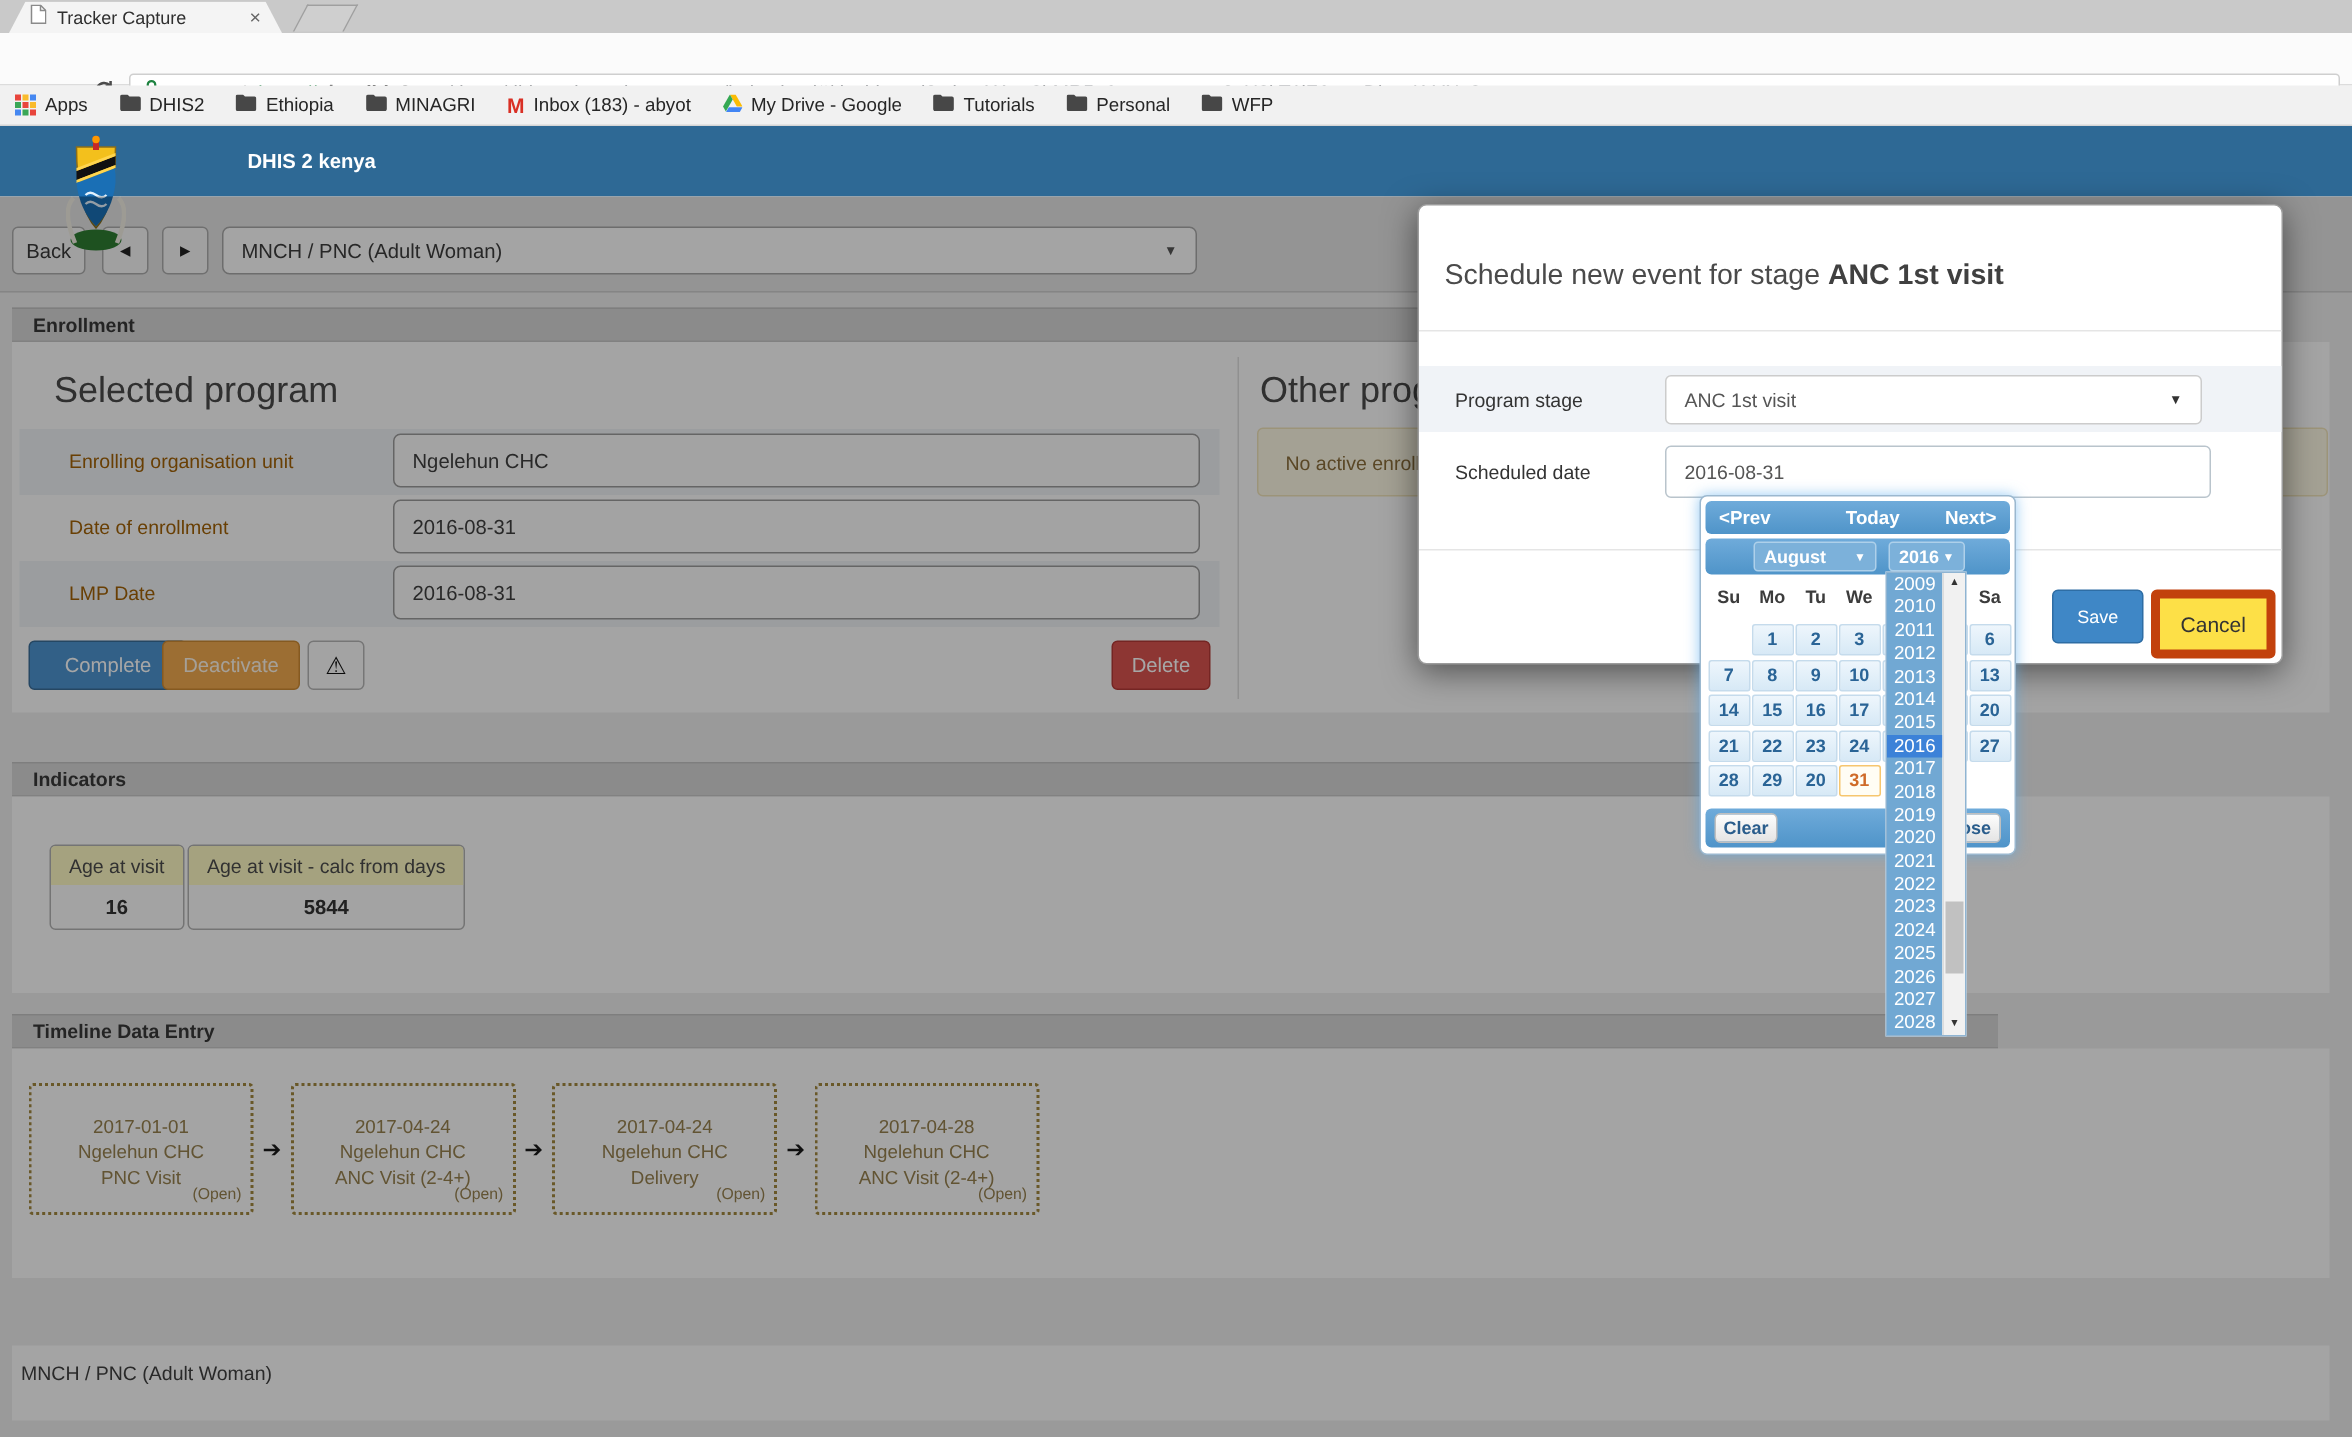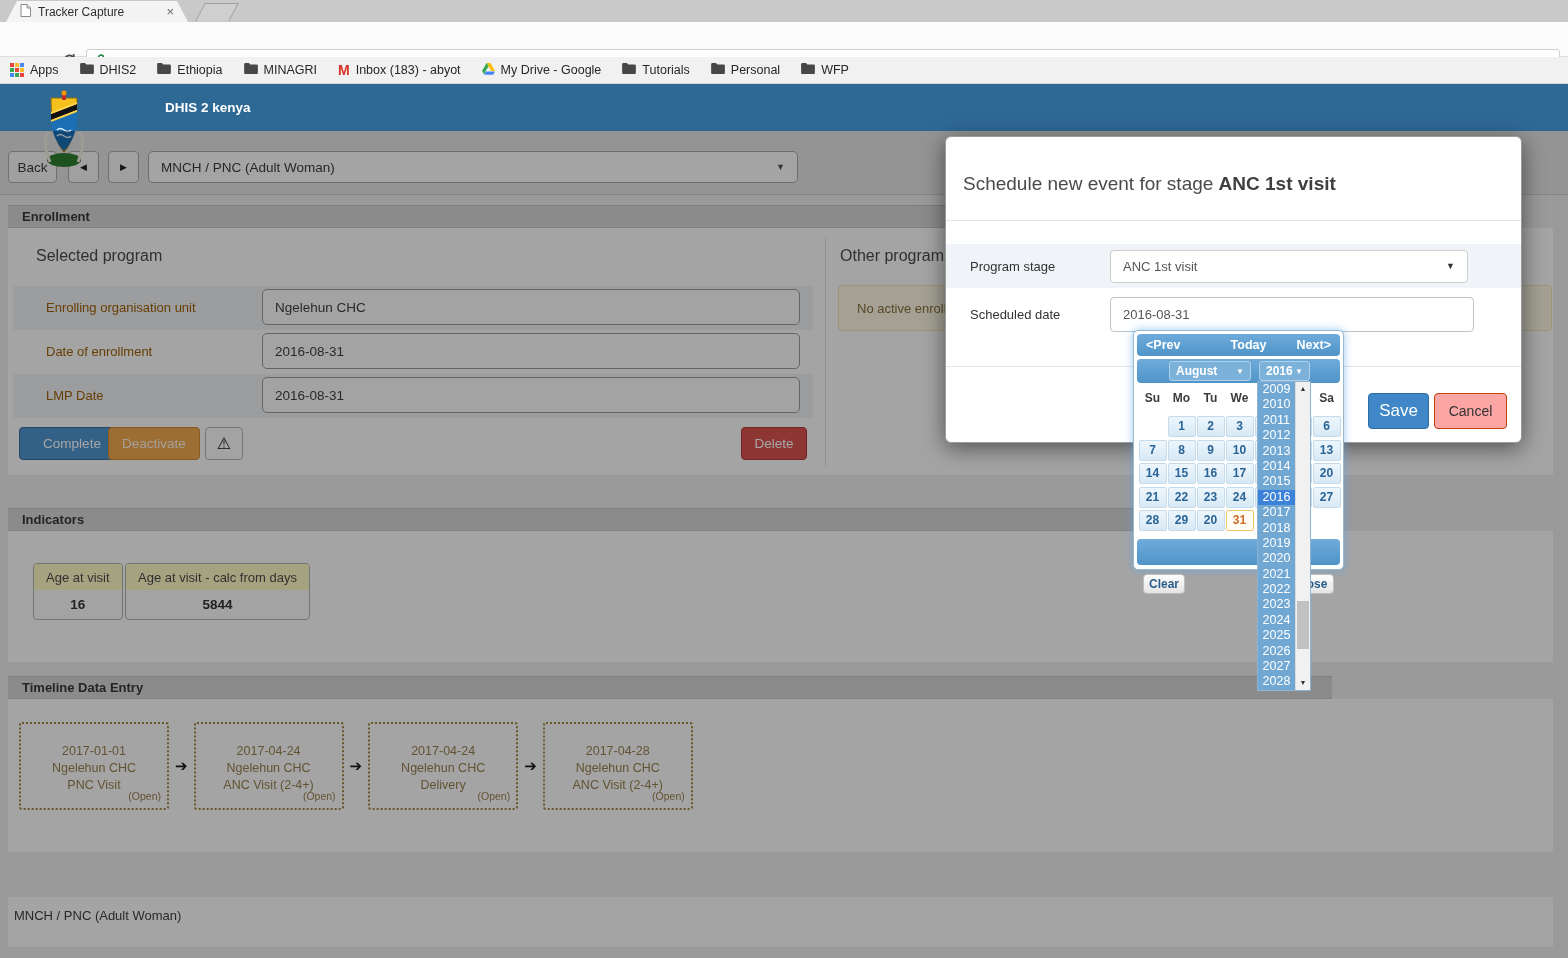--- a/index.html
+++ b/index.html
@@ -56,21 +56,21 @@
   #prog-select{left:148px;top:151px;width:650px;height:32px;background:#fcfcfc;border:1px solid #a8a8a8;border-radius:5px;
        box-sizing:border-box;display:flex;align-items:center;justify-content:space-between;padding:0 12px;
        font-size:13.5px;color:#3d3d3d;}
   .caret{font-size:9px;color:#555;}
 
   .sect-head{left:8px;width:1324px;height:23px;background:#d6d6d6;border-top:1px solid #c2c2c2;border-bottom:1px solid #c6c6c6;
              box-sizing:border-box;font-size:13px;font-weight:700;color:#383838;line-height:21px;padding-left:14px;}
   .panel-body{left:8px;width:1545px;background:#fcfcfc;}
 
   #enr-body{top:228px;height:247px;}
-  .h2{font-size:16px;color:#4a4a4a;}
+  .h2{font-size:24px;color:#4a4a4a;}
   #sel-prog-title{left:36px;top:247px;}
   #oth-prog-title{left:840px;top:247px;}
   #col-divider{left:825px;top:238px;width:1px;height:228px;background:#dedede;}
   .frow{left:13px;width:800px;height:44px;}
   .frow.stripe{background:#eef1f5;}
   .frow .flabel{position:absolute;left:33px;top:0;height:44px;line-height:44px;font-size:13px;color:#a16207;}
   .frow input{position:absolute;left:249px;top:3px;width:538px;height:36px;box-sizing:border-box;
         border:1px solid #9b9b9b;border-radius:5px;background:#fbfbfb;padding:0 12px;font-size:13.5px;color:#3f3f3f;
         font-family:"Liberation Sans",sans-serif;}
   .actbtn{box-sizing:border-box;border-radius:4px;font-size:13.5px;display:flex;align-items:center;justify-content:center;color:#fff;}
@@ -106,22 +106,22 @@
   #m-hr{position:absolute;left:0;top:83px;width:100%;border-bottom:1px solid #e5e5e5;}
   .m-row{position:absolute;left:0;width:100%;height:44px;display:flex;align-items:center;}
   .m-row.tint{background:#f0f3f7;}
   .m-label{width:164px;padding-left:24px;font-size:13px;color:#333;box-sizing:border-box;}
   #m-stage-select{width:358px;height:33px;box-sizing:border-box;border:1px solid #ccc;border-radius:4px;background:#fff;
         display:flex;align-items:center;justify-content:space-between;padding:0 12px;font-size:13px;color:#555;}
   #m-date-input{width:364px;height:35px;box-sizing:border-box;border:1px solid #b9c4cc;border-radius:4px;padding:0 12px;
         font-size:13px;color:#555;font-family:"Liberation Sans",sans-serif;}
   #m-foot-hr{position:absolute;left:0;top:229px;width:100%;border-bottom:1px solid #e5e5e5;}
   #save-btn{position:absolute;left:422px;top:256px;width:59px;height:34px;background:#3f87c6;border:1px solid #2e6da4;
-        border-radius:4px;color:#fff;font-size:17px;display:flex;align-items:center;justify-content:center;}
-  #cancel-btn{position:absolute;left:488px;top:256px;width:71px;height:34px;background:#fca5a5;border:1px solid #c2410c;
+        border-radius:4px;color:#fff;font-size:12px;display:flex;align-items:center;justify-content:center;}
+  #cancel-btn{position:absolute;left:488px;top:256px;width:71px;height:34px;background:#fde047;border:6px solid #c2410c;
         border-radius:4px;color:#333;font-size:14px;display:flex;align-items:center;justify-content:center;}
 
   
   #dp{left:1133px;top:330px;width:211px;height:240px;background:#fff;border:1px solid #9bb8cf;border-radius:5px;
       box-shadow:0 0 9px rgba(82,168,236,0.6);z-index:60;box-sizing:border-box;}
   .dp-bar{position:absolute;left:3px;right:3px;height:22px;background:linear-gradient(#6fabda,#4f94c9);border-radius:4px;}
   #dp-nav{top:3px;}
   .dp-navtxt{position:absolute;top:0;height:22px;line-height:22px;color:#fff;font-weight:700;font-size:12.5px;}
   #dp-monthbar{top:28px;height:24px;}
   .dp-sel{position:absolute;top:2px;height:20px;box-sizing:border-box;background:#7cb1da;border:1px solid #aed0ea;border-radius:3px;
@@ -134,21 +134,21 @@
   .dow{height:16px;text-align:center;font-size:12px;font-weight:700;color:#3c3c3c;}
   #dp-days{top:84px;grid-auto-rows:23.5px;}
   .dc{width:26px;height:19px;line-height:19px;margin:1px auto;text-align:center;font-size:12px;font-weight:700;
       border-radius:2px;box-sizing:content-box;}
   .dc.on{background:linear-gradient(#eef6fc,#d7e9f6);border:1px solid #c5dbec;color:#2a6496;}
   .dc.today{background:#fffdf4;border:1px solid #f6c66f;color:#cf6b29;}
   .dc.off{visibility:hidden;}
   #dp-foot{top:208px;height:26px;}
   .dp-btn{position:absolute;top:3px;height:20px;box-sizing:border-box;background:linear-gradient(#fdfdfd,#e4e4e4);
       border:1px solid #bfbfbf;border-radius:4px;color:#2a5d8c;font-weight:700;font-size:12px;
-      display:flex;align-items:center;justify-content:center;margin-top:32px;}
+      display:flex;align-items:center;justify-content:center;}
   #dp-clear{left:6px;width:42px;}
   #dp-close{right:6px;width:46px;}
 
   
   #ydrop{left:1257px;top:381px;width:54px;height:310px;z-index:70;display:flex;background:#fff;
          border:1px solid #8fb4d2;box-sizing:border-box;}
   #yd-list{width:37px;background:#71a8d3;}
   .yd-item{height:15.4px;line-height:15.4px;font-size:12.5px;color:#fff;text-align:center;}
   .yd-item.sel{background:#3c82d8;}
   #yd-scroll{width:15px;background:#f1f1f1;border-left:1px solid #dcdcdc;position:relative;box-sizing:border-box;}

